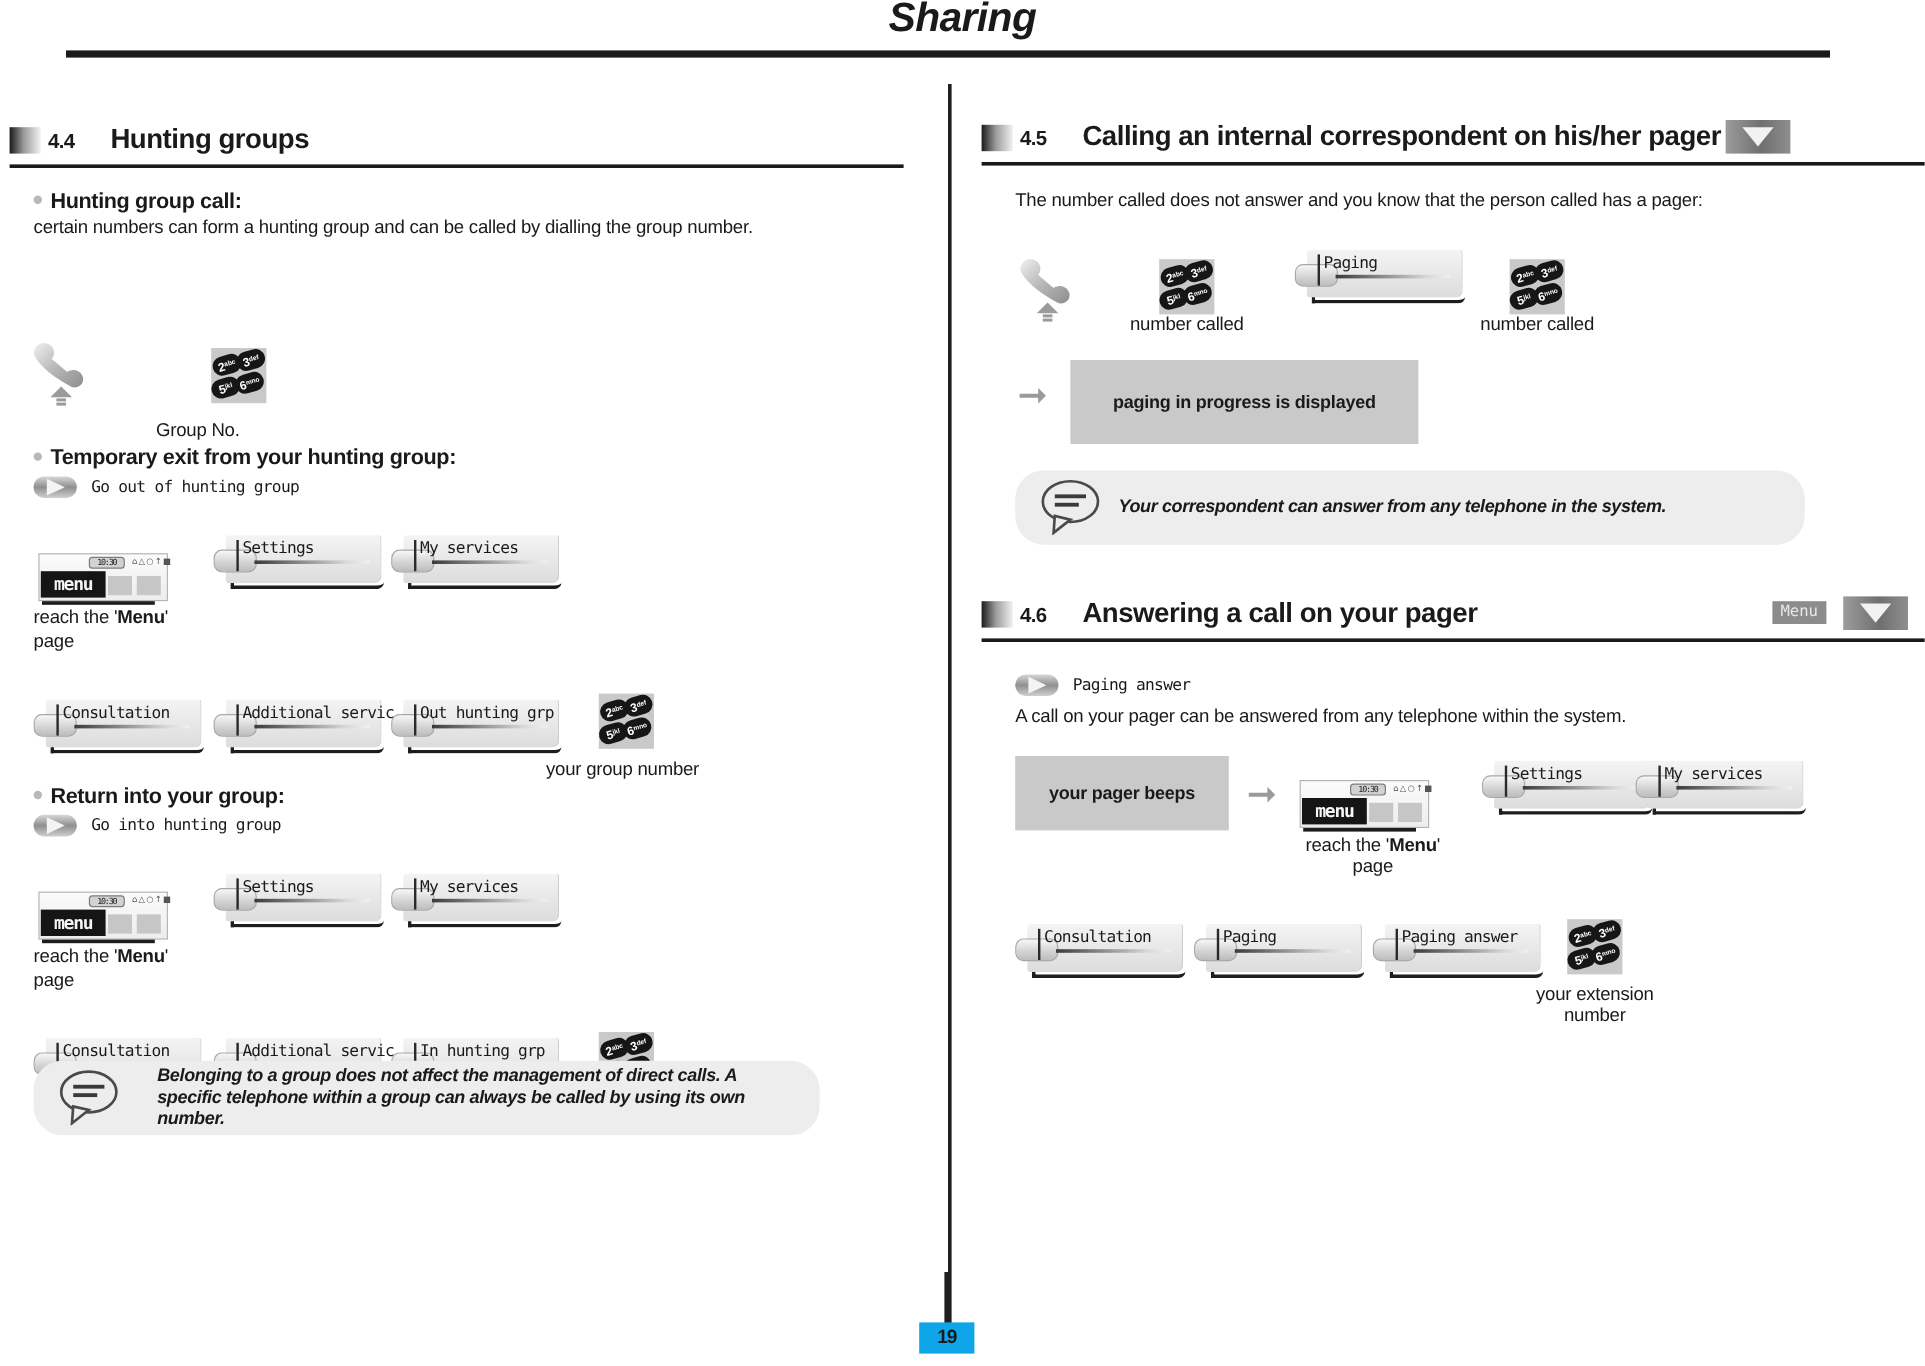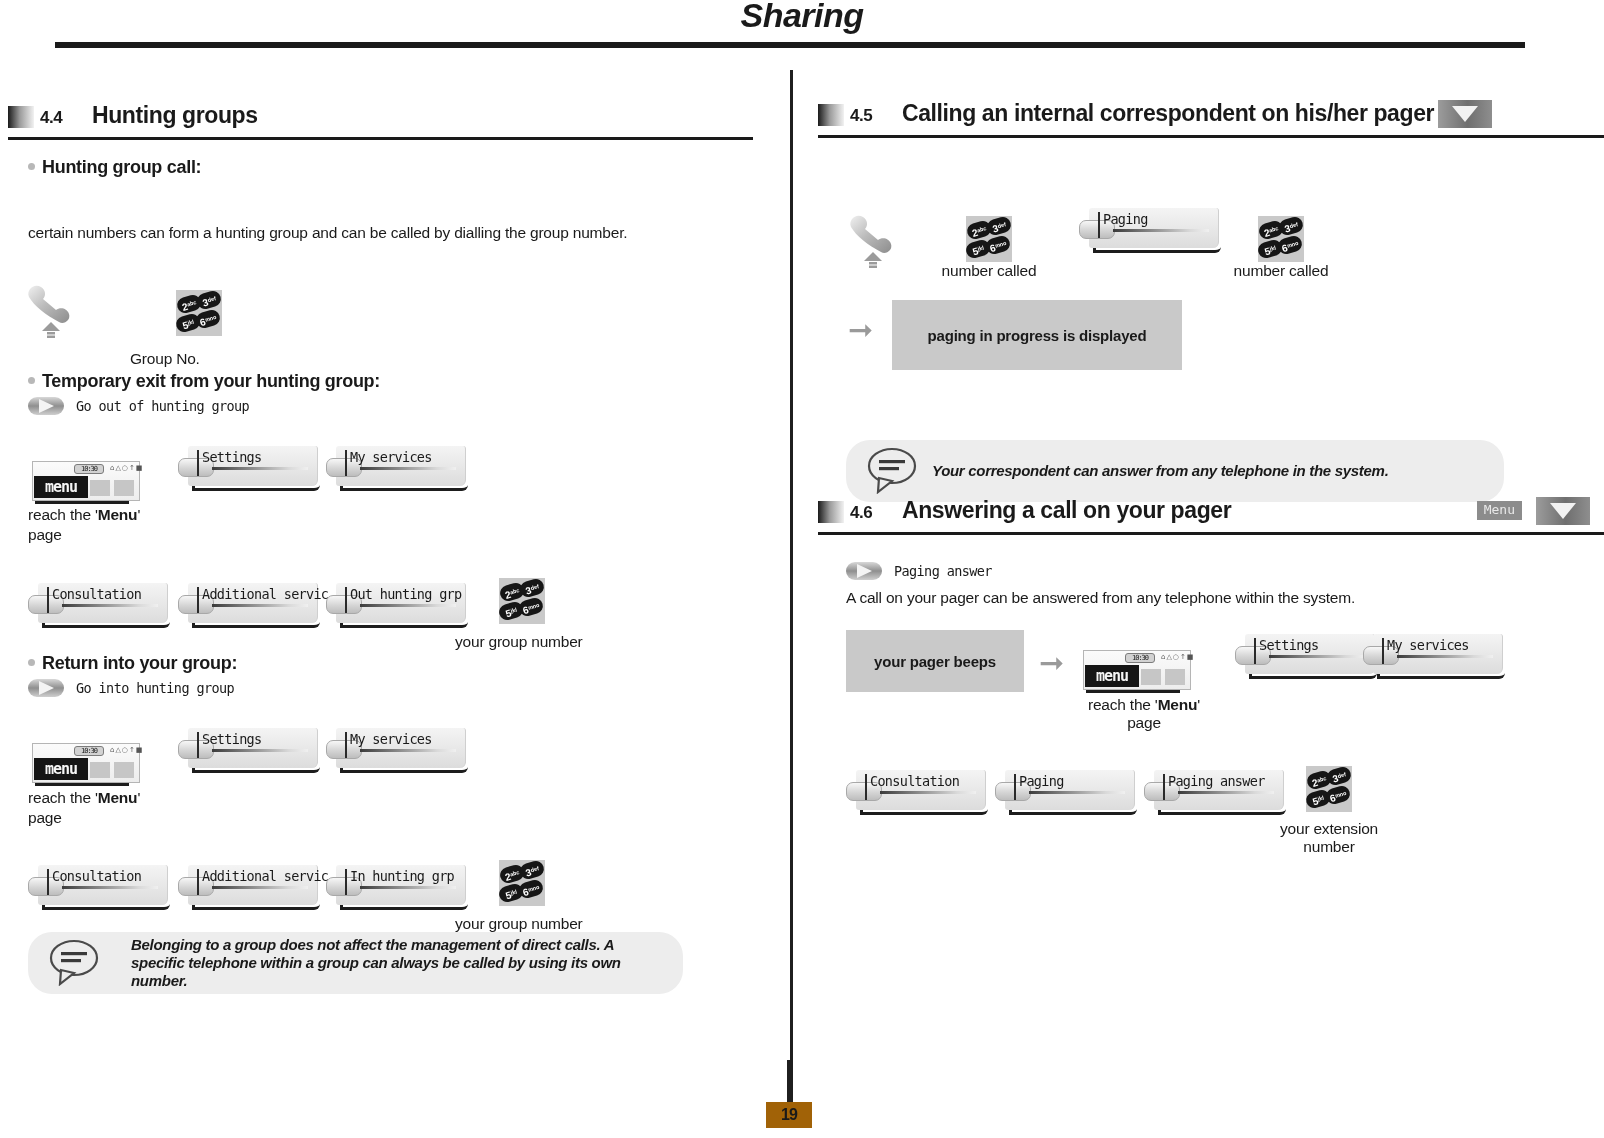--- a/index.html
+++ b/index.html
@@ -215,21 +215,21 @@
   }
   .menuscreen .blank2{
     position:absolute; left:82px; top:19px; width:20px; height:16px; background:#c6c6c6;
   }
 
   
   .notebox{
     position:absolute;
     background:#ededed;
     border-radius:24px;
-    display:flex; align-items:center;margin-top:48px;
+    display:flex; align-items:center;
   }
   .note-icon{ flex:0 0 auto; margin-left:20px; margin-right:14px; }
   .note-text{
     font-size:15px; font-weight:bold; font-style:italic;
     line-height:18px; letter-spacing:-0.3px; padding-right:18px;
   }
 
   
   .disp-box{
     position:absolute;
@@ -240,21 +240,21 @@
 
   
   .rarrow{ position:absolute; color:#9a9a9a; font-size:30px; line-height:30px; }
 
   
   #footer-line{
     position:absolute; left:787px; top:1060px; width:3px; height:44px; background:#1f1f1f;
   }
   #page-number{
     position:absolute; left:766px; top:1102px; width:46px; height:26px;
-    background:#a16207;
+    background:#0ea5e9;
     font-size:16px; font-weight:bold; line-height:26px; text-align:center;
     letter-spacing:-1px;
   }
 </style>
 </head>
 <body>
 
 <div id="page-header">
   <div id="page-title">Sharing</div>
   <div id="header-rule"></div>
@@ -267,21 +267,21 @@
   <div class="section-head" style="position:absolute; left:8px; top:30px; width:745px; height:40px;">
     <div class="sec-badge"></div>
     <div class="sec-num">4.4</div>
     <div class="sec-title" style="left:84px;">Hunting groups</div>
     <div class="sec-rule" style="width:745px;"></div>
   </div>
 
   <div class="bullet-head" style="position:absolute; left:28px; top:87px;">
     <span class="bullet-dot"></span><span>Hunting group call:</span>
   </div>
-  <div class="para" style="position:absolute; left:28px; top:110px; width:700px;margin-top:43px;">certain numbers can form a hunting group and can be called by dialling the group number.</div>
+  <div class="para" style="position:absolute; left:28px; top:110px; width:700px;">certain numbers can form a hunting group and can be called by dialling the group number.</div>
 
   <div class="handset" style="left:22px; top:208px;">
     <svg viewBox="0 0 58 62" width="58" height="62">
       <defs>
         <linearGradient id="hg1" x1="0" y1="0" x2="1" y2="1">
           <stop offset="0%" stop-color="#f0f0f0"></stop>
             <stop offset="45%" stop-color="#bcbcbc"></stop>
             <stop offset="100%" stop-color="#8d8d8d"></stop>
         </linearGradient>
       </defs>
@@ -471,20 +471,21 @@
   <div class="section-head" style="position:absolute; left:22px; top:28px; width:688px; height:40px;">
     <div class="sec-badge"></div>
     <div class="sec-num">4.5</div>
     <div class="sec-title" style="left:84px;">Calling an internal correspondent on his/her pager</div>
     <div class="down-box" style="right:14px;">
       <div class="down-tri"></div>
     </div>
     <div class="sec-rule" style="width:786px;"></div>
   </div>
 
+  <div class="para" style="position:absolute; left:50px; top:88px; width:720px;">The number called does not answer and you know that the person called has a pager:</div>
 
   <div class="handset" style="left:48px; top:138px;">
     <svg viewBox="0 0 58 62" width="58" height="62">
       <defs>
         <linearGradient id="hg2" x1="0" y1="0" x2="1" y2="1">
           <stop offset="0%" stop-color="#f0f0f0"></stop>
             <stop offset="45%" stop-color="#bcbcbc"></stop>
             <stop offset="100%" stop-color="#8d8d8d"></stop>
         </linearGradient>
       </defs>

